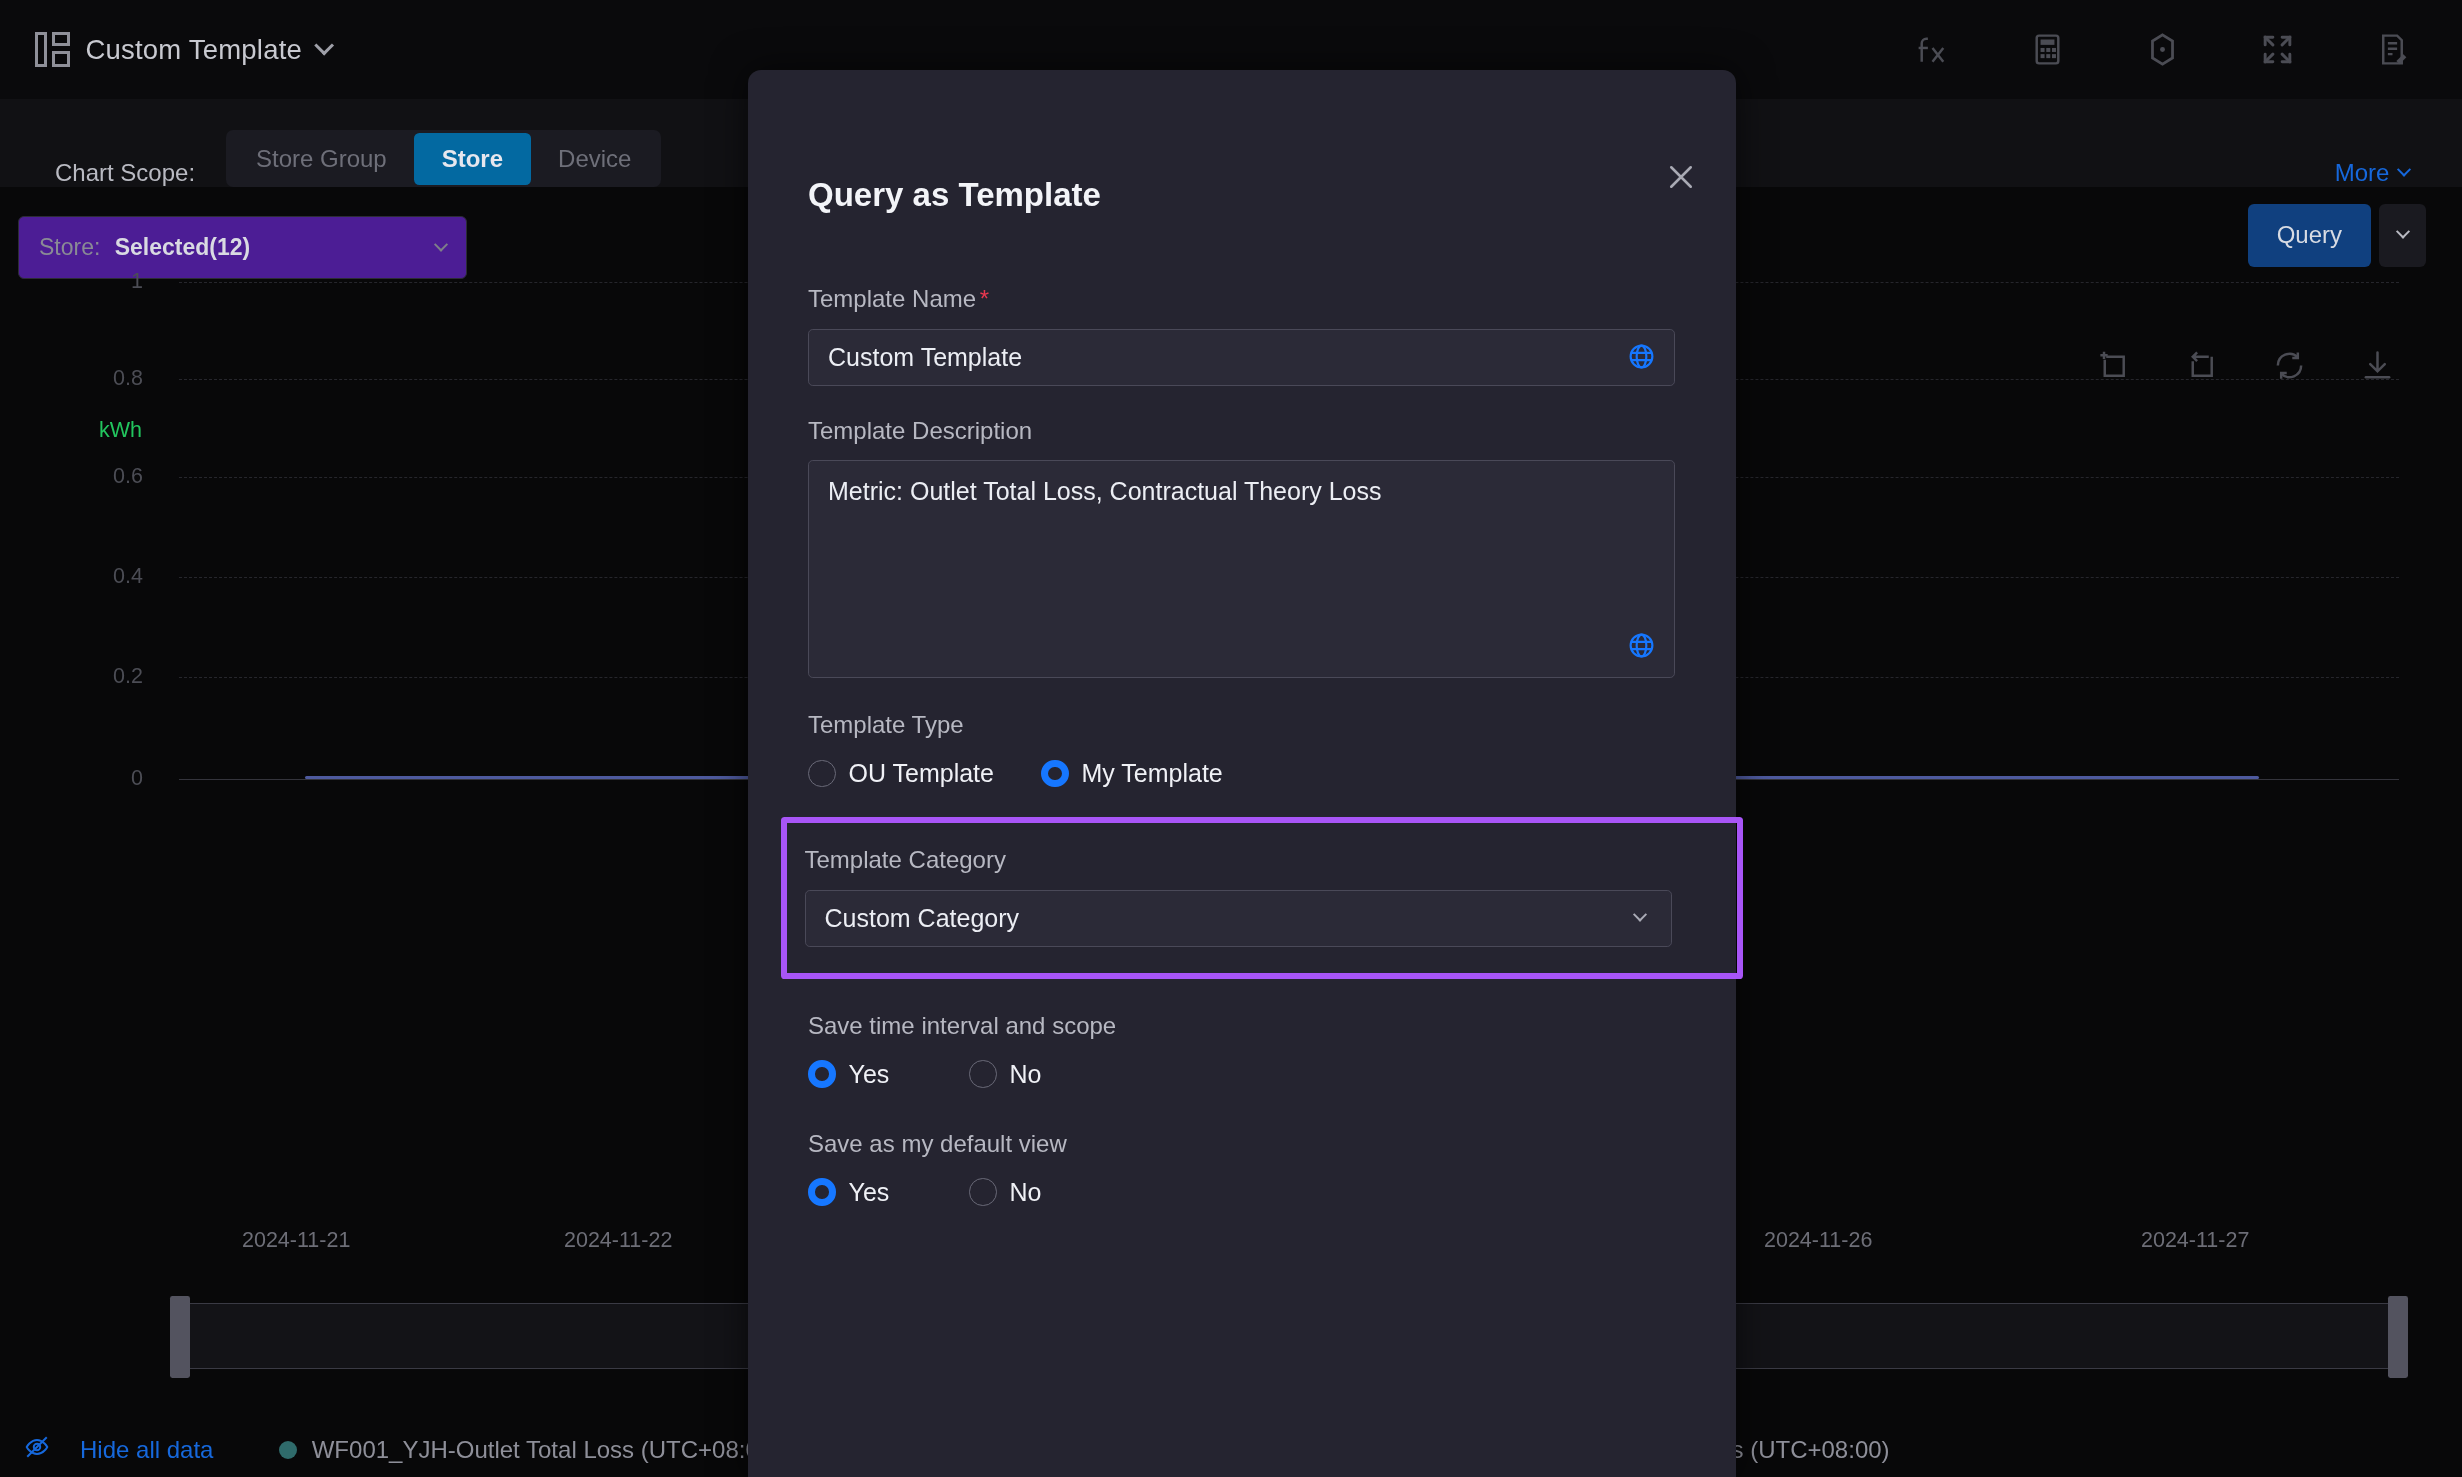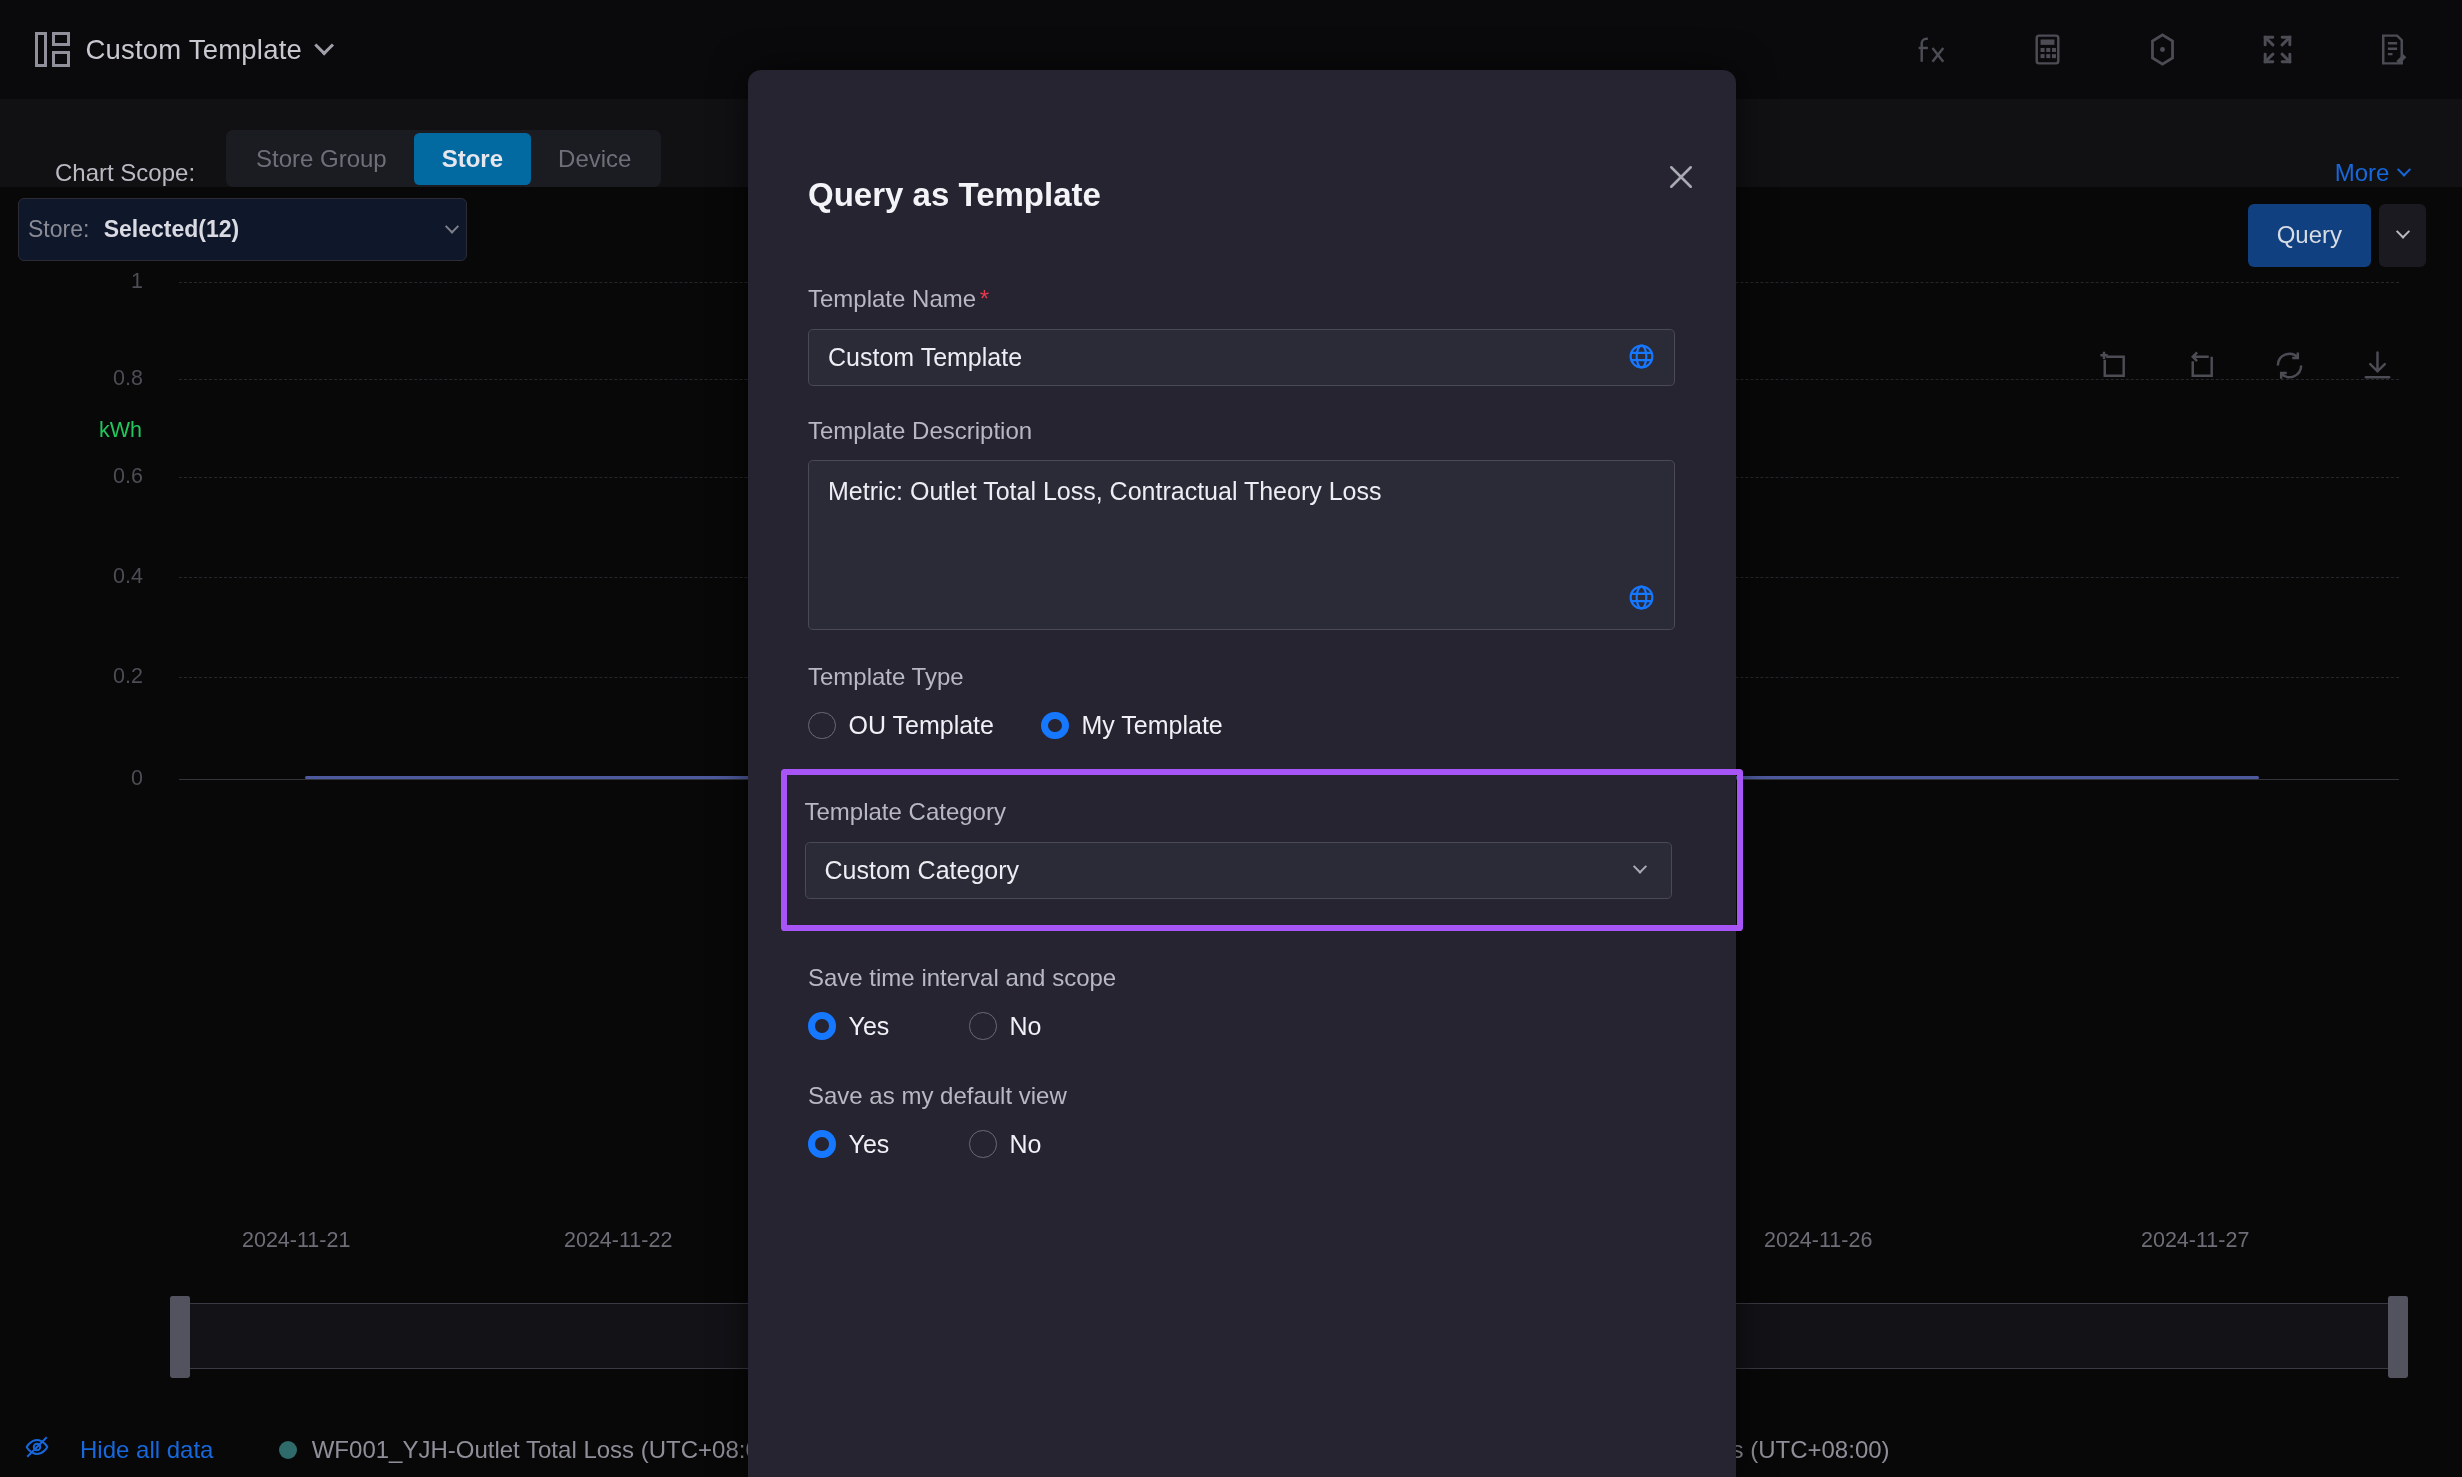--- a/index.html
+++ b/index.html
@@ -44,23 +44,23 @@
   .seg div.active { background: #0369a1; color: #e6e7ee; font-weight: bold; }
   .more-link {
     margin-left: auto; margin-right: 53px; font-size: 24px; color: #1668dc;
     display: flex; align-items: center; gap: 9.6px; white-space: nowrap;
   }
   .more-link .chev { border-color: #1668dc; }
 
   
   .filterrow { position: absolute; left: 0; top: 187px; width: 2462px; height: 96px; }
   .fbox {
-    position: absolute; top: 11px; height: 63px; background: #0f172a;
+    position: absolute; top: 29px; height: 63px; background: #4c1d95;
     border: 1.2px solid #2c2c35; border-radius: 6px;
-    display: flex; align-items: center; padding: 0 9px; gap: 14.3px;
+    display: flex; align-items: center; padding: 0 20px; gap: 14.3px;
   }
   .fbox .lbl { font-size: 23px; color: #8a8b95; white-space: nowrap; }
   .fbox .val { font-size: 23px; color: #d9dae2; font-weight: bold; white-space: nowrap; }
   .fbox .chev { margin-left: auto; border-color: #7e7f89; }
   #store-filter { left: 18px; width: 449px; }
   #interval-filter { left: 491px; width: 334px; }
   .query-btn {
     position: absolute; top: 16.7px; right: 91px; height: 63px; padding: 0 29px;
     background: #10407f; color: #d7dbe3; font-size: 24px; border-radius: 6px;
     display: flex; align-items: center; justify-content: center; border: none; white-space: nowrap;
@@ -111,21 +111,21 @@
   .body { position: absolute; left: 60px; top: 215px; width: 867px; }
   .grp { margin-bottom: 0; }
   .txtinput {
     margin-top: 15.5px; width: 867px; height: 57px; background: #2b2a37;
     border: 1.2px solid #4a4958; border-radius: 4.8px; display: flex; align-items: center;
     padding: 0 19px; position: relative;
   }
   .txtinput .txt { font-size: 25px; color: #eceef4; white-space: nowrap; }
   .globe { position: absolute; color: #1677ff; }
   .txtarea {
-    margin-top: 15.5px; width: 867px; height: 170px; background: #2b2a37;
+    margin-top: 15.5px; width: 867px; height: 218px; background: #2b2a37;
     border: 1.2px solid #4a4958; border-radius: 4.8px; padding: 15.5px 19px; position: relative;
   }
   .txtarea .txt { font-size: 25px; color: #eceef4; white-space: nowrap; }
   .radiorow { display: flex; align-items: center; margin-top: 20px; }
   .radio { display: flex; align-items: center; gap: 13px; }
   .rdot { width: 27.5px; height: 27.5px; border-radius: 50%; border: 1.8px solid #6a6a78;
           background: transparent; flex: none; }
   .rdot.on { border: 7.8px solid #1677ff; background: #252430; }
   .rlabel { font-size: 25px; color: #f0f1f6; white-space: nowrap; }
   .highlight {

